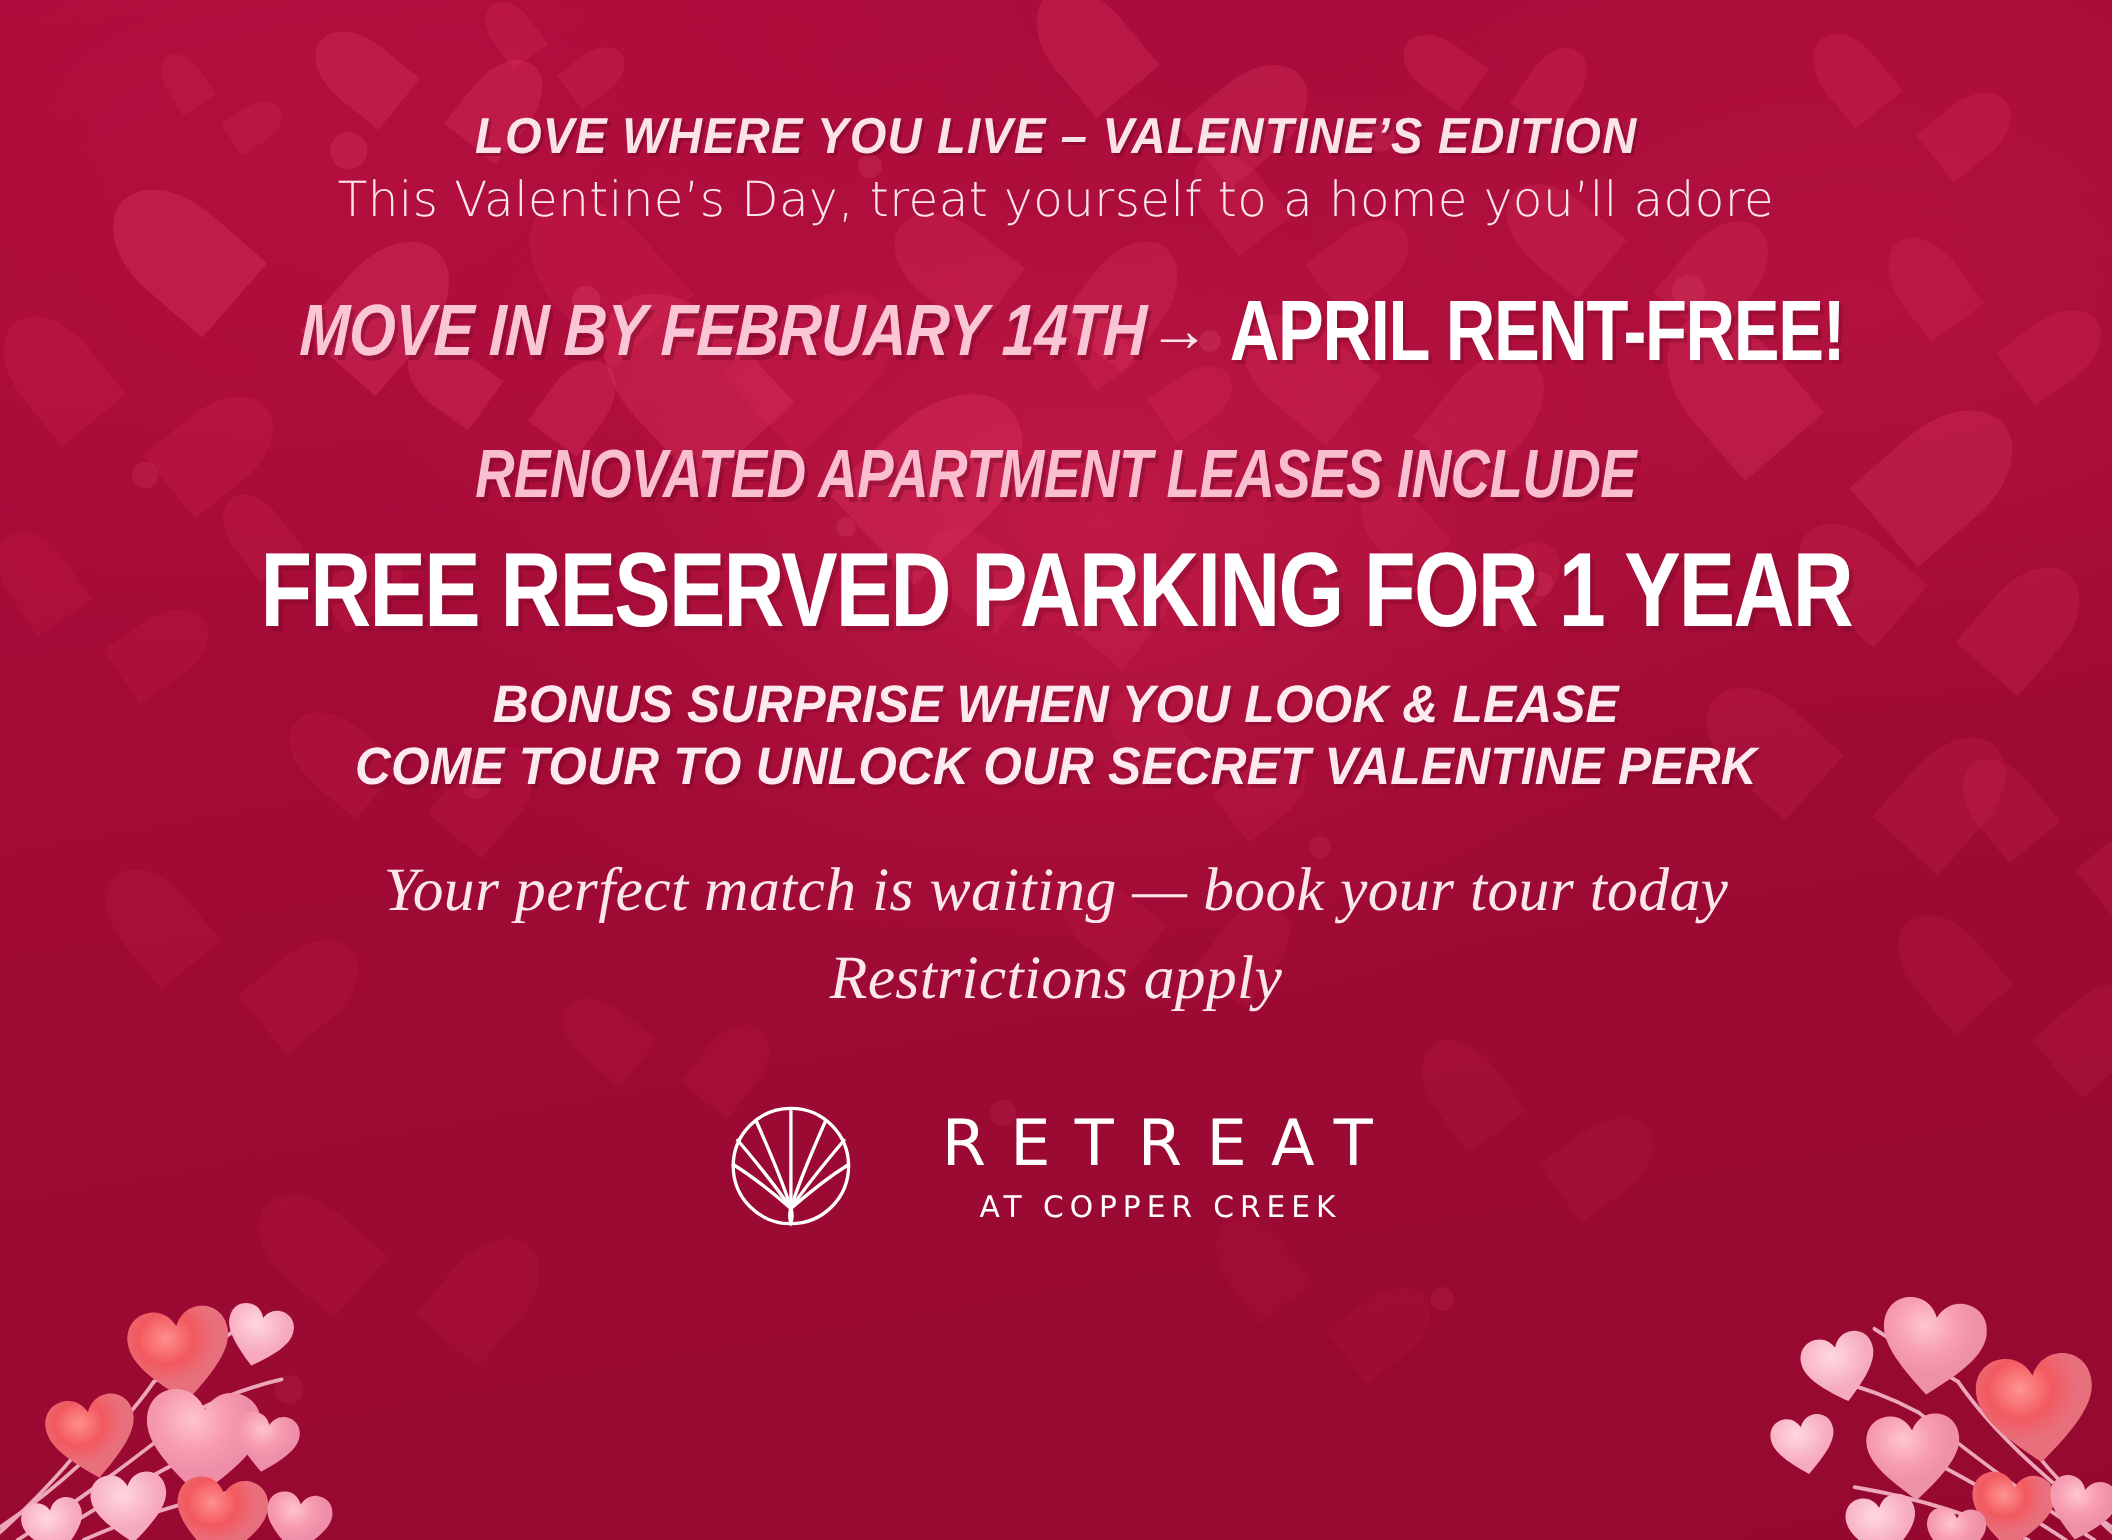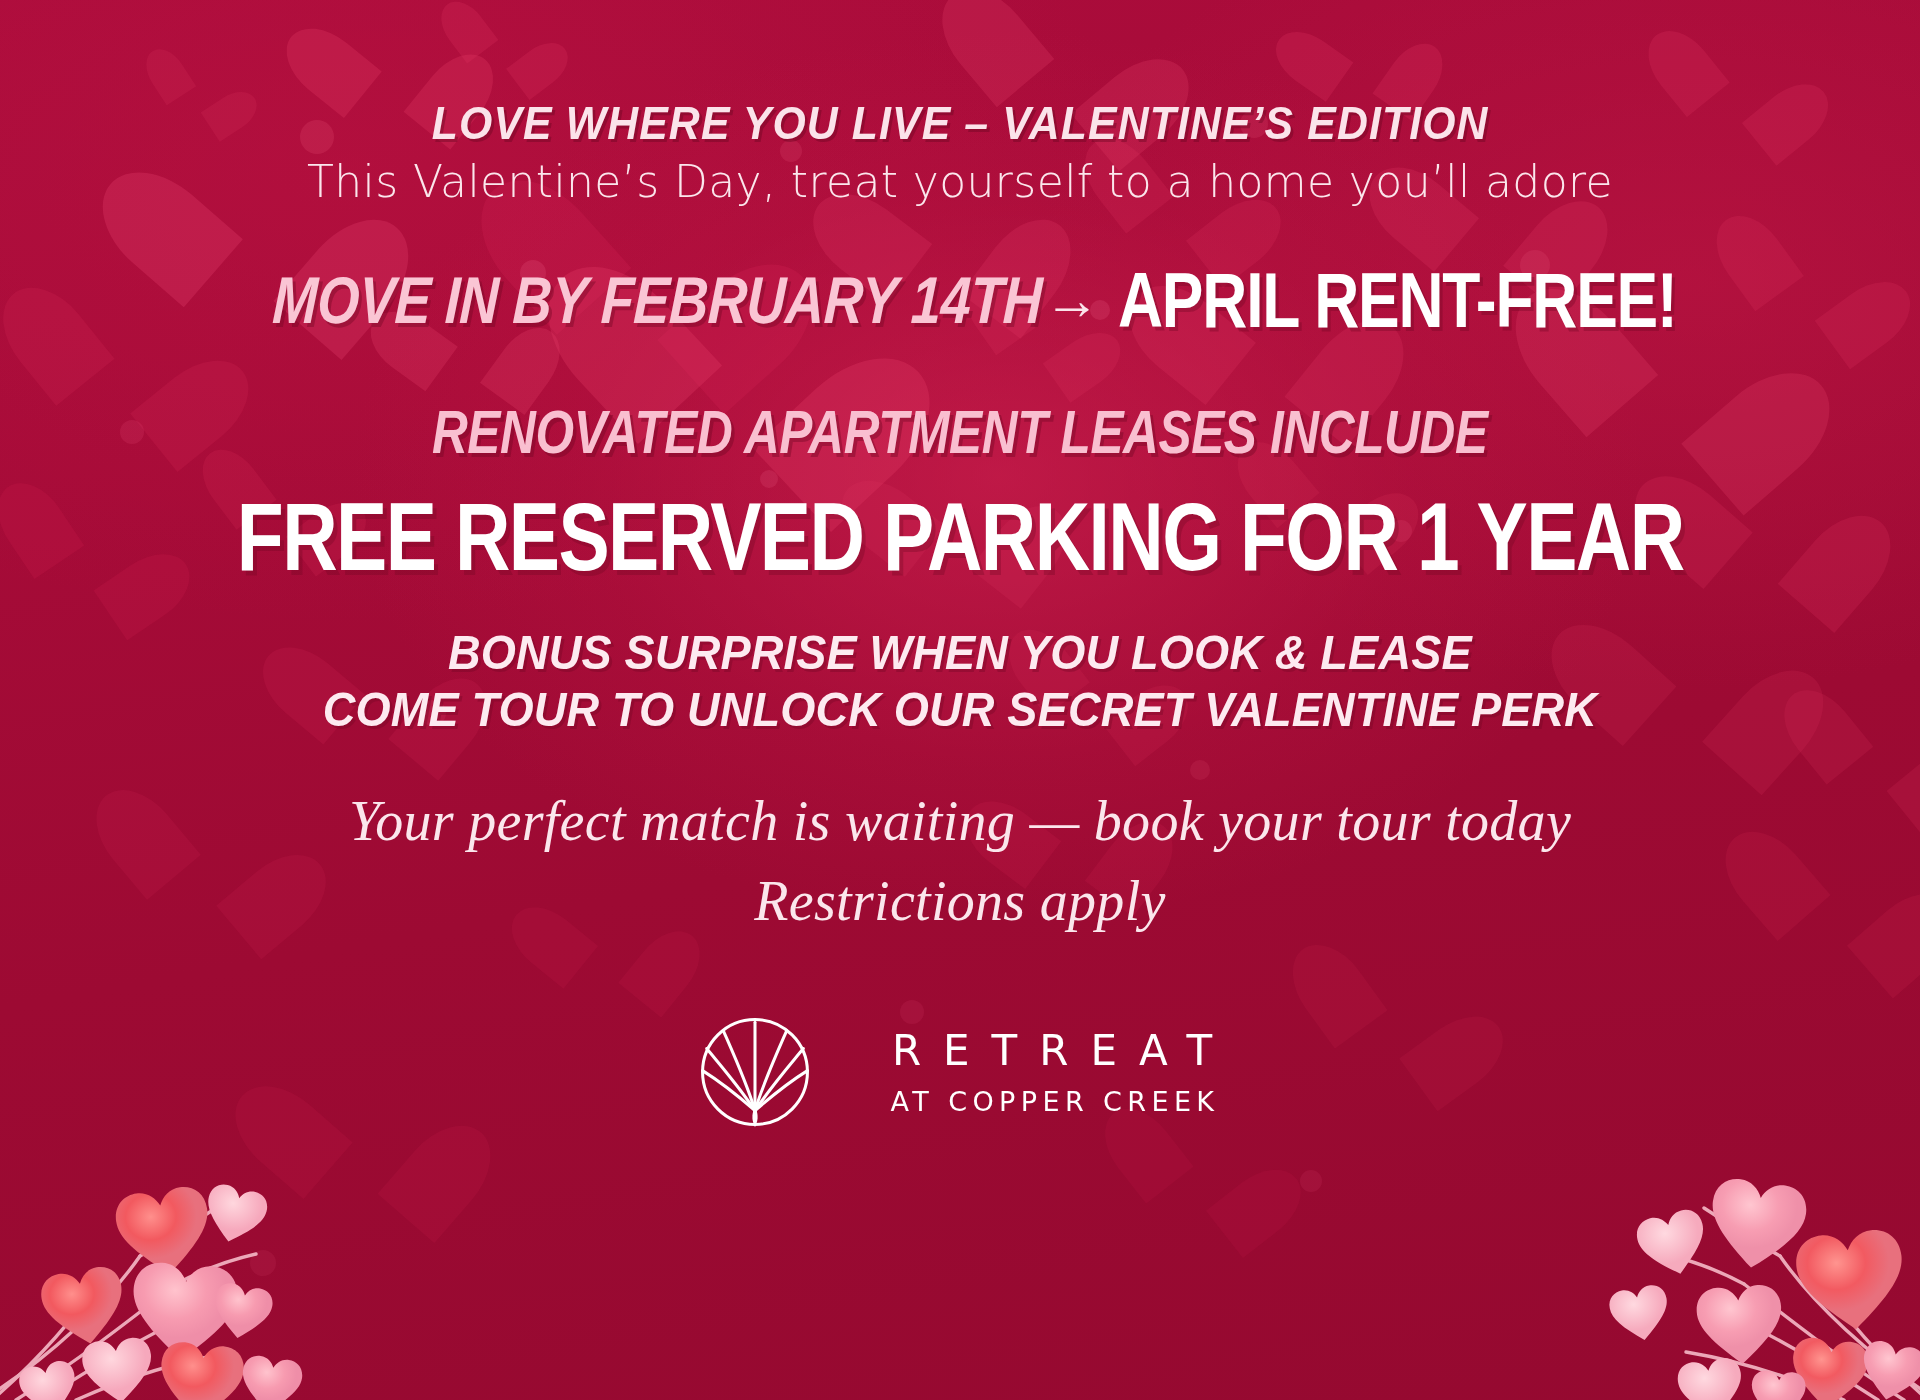--- a/index.html
+++ b/index.html
@@ -141,21 +141,21 @@
     font-size:96px;
     line-height:1;
     color:#ffffff;
     letter-spacing:-2px;
     transform:scaleX(0.80);
     text-shadow:5px 5px 0 rgba(110,5,34,0.30);
     white-space:nowrap;
   }
 
   .bonus-block {
-    margin-top:40px;
+    margin-top:28px;
     text-align:center;
   }
   .bonus-line {
     font-family:"Liberation Sans", sans-serif;
     font-weight:bold;
     font-style:italic;
     font-size:48px;
     line-height:1.18;
     color:#fdeaf0;
     letter-spacing:0.2px;
@@ -185,21 +185,21 @@
     display:flex;
     align-items:center;
     justify-content:center;
     gap:46px;
   }
   .logo-mark { width:138px; height:138px; display:block; }
   .logo-text { display:flex; flex-direction:column; align-items:center; }
   .logo-word {
     font-family:"DejaVu Sans", sans-serif;
     font-weight:400;
-    font-size:42px;
+    font-size:58px;
     letter-spacing:22px;
     color:#ffffff;
     padding-left:22px;
     line-height:1;
   }
   .logo-sub {
     margin-top:16px;
     font-family:"DejaVu Sans", sans-serif;
     font-weight:400;
     font-size:27px;

